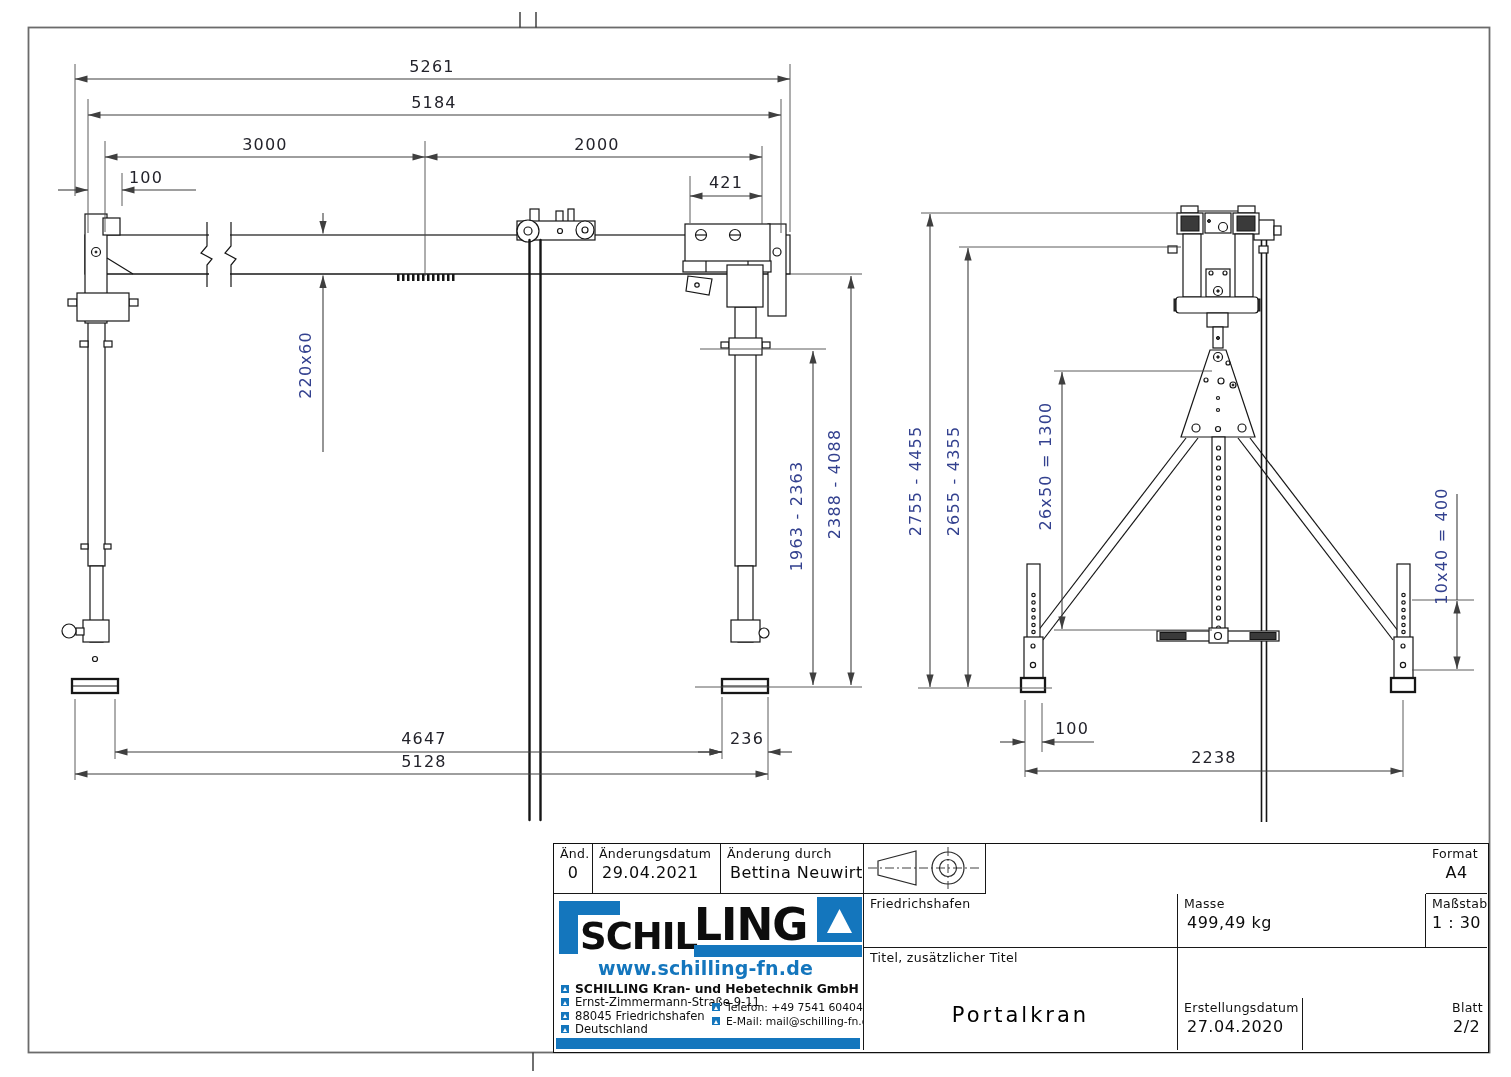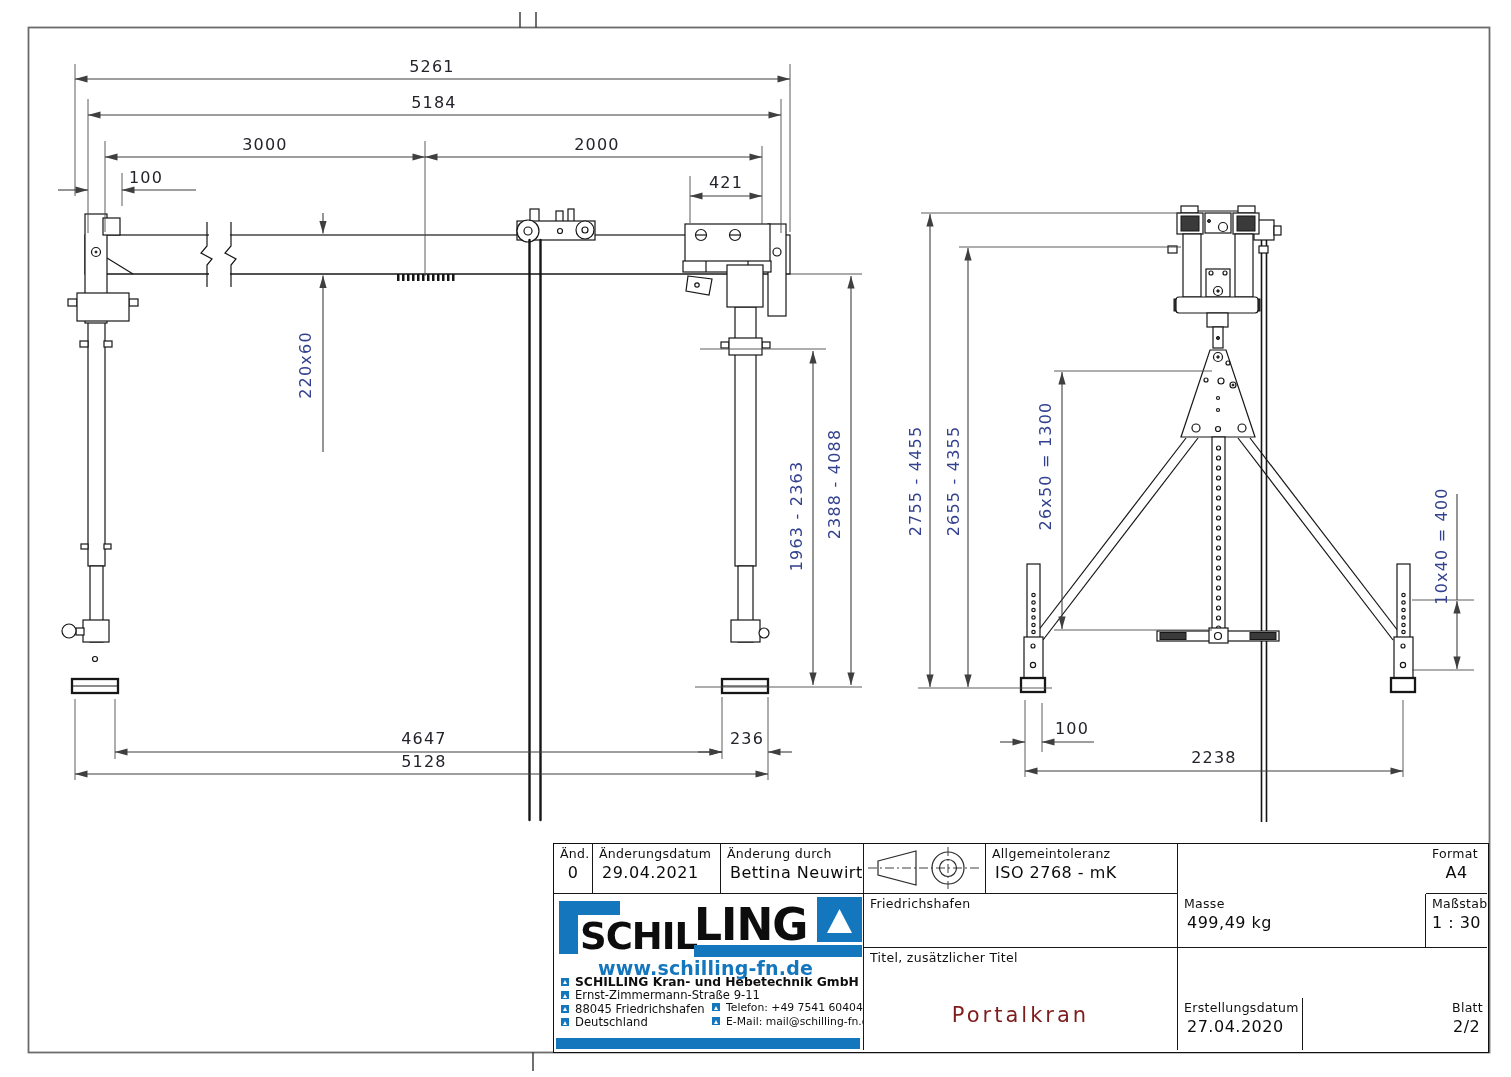--- a/index.html
+++ b/index.html
@@ -34,27 +34,27 @@
   #c-format{left:872px;top:0;width:61px;height:50px;border-right:none}
   #c-logo{left:0;top:50px;width:310px;height:156px;border-bottom:none}
   #c-znr{left:310px;top:50px;width:314px;height:54px}
   #c-masse{left:624px;top:50px;width:248px;height:54px}
   #c-mstab{left:872px;top:50px;width:61px;height:54px;border-right:none}
   #c-titel{left:310px;top:104px;width:314px;height:102px;border-bottom:none}
   #c-werk{left:624px;top:104px;width:309px;height:50px;border-right:none}
   #c-edat{left:624px;top:154px;width:125px;height:52px;border-bottom:none}
   #c-edurch{left:749px;top:154px;width:146px;height:52px;border-bottom:none}
   #c-blatt{left:895px;top:154px;width:38px;height:52px;border-right:none;border-bottom:none}
-  #titel-value{margin-top:38px;font-size:21px;letter-spacing:3px;color:#7f1d1d;text-align:center}
+  #titel-value{margin-top:38px;font-size:21px;letter-spacing:3px;color:#000000;text-align:center}
   
   #c-logo{font-size:0}
   .lg-graphic{position:absolute;left:2px;top:2px;width:306px;height:62px}
   .lg-web{position:absolute;left:0;top:63px;width:303px;text-align:center;
           font-size:19px;font-weight:bold;color:#1476bd;letter-spacing:.2px}
-  .addr{position:absolute;left:7px;top:81px;width:298px}
+  .addr{position:absolute;left:7px;top:88px;width:298px}
   .addr .ln{display:flex;align-items:center;height:13.5px;font-size:11.6px;color:#0e0e0e;white-space:nowrap}
   .addr .ln.b{font-weight:bold;font-size:12.3px}
   .addr2{position:absolute;left:158px;top:106px}
   .addr2 .ln{display:flex;align-items:center;height:14px;font-size:10.8px;color:#0e0e0e;white-space:nowrap}
   .bul{display:inline-block;width:8px;height:8px;background:#1476bd;margin-right:6px;position:relative;flex:0 0 auto}
   .bul::after{content:'';position:absolute;left:1.5px;bottom:1.5px;width:0;height:0;
               border-left:2.5px solid transparent;border-right:2.5px solid transparent;
               border-bottom:4px solid #fff}
   .lg-bar{position:absolute;left:2px;top:144px;width:304px;height:11px;background:#1476bd}
 </style>
@@ -346,24 +346,20 @@
     <svg width="120" height="48" viewBox="0 0 120 48">
       <g stroke="#2a2a2a" stroke-width="1.2" fill="none">
         <polygon points="14,17 52,7 52,41 14,31"></polygon>
         <line x1="4" y1="24" x2="116" y2="24" stroke-dasharray="9 3 2 3" stroke-width="0.9"></line>
         <circle cx="84" cy="24" r="16"></circle>
         <circle cx="84" cy="24" r="8.5"></circle>
         <line x1="84" y1="3" x2="84" y2="45" stroke-dasharray="9 3 2 3" stroke-width="0.9"></line>
       </g>
     </svg>
   </div>
-  <div class="cell" id="c-tol">
-    <div class="lb">Allgemeintoleranz</div>
-    <div class="val">ISO 2768 - mK</div>
-  </div>
   <div class="cell" id="c-format">
     <div class="lb">Format</div>
     <div class="val ctr">A4</div>
   </div>
 
   <div class="cell" id="c-logo">
     <svg class="lg-graphic" viewBox="0 0 306 62">
       <path d="M3,5 H64 V19 H22 V58 H3 Z" fill="#1476bd"></path>
       <text x="24" y="53" font-size="37" font-weight="bold" letter-spacing="-1" fill="#0d0d0d">SCHIL</text>
       <text x="138" y="44" font-size="44" font-weight="bold" letter-spacing="-1" fill="#0d0d0d">LING</text>

